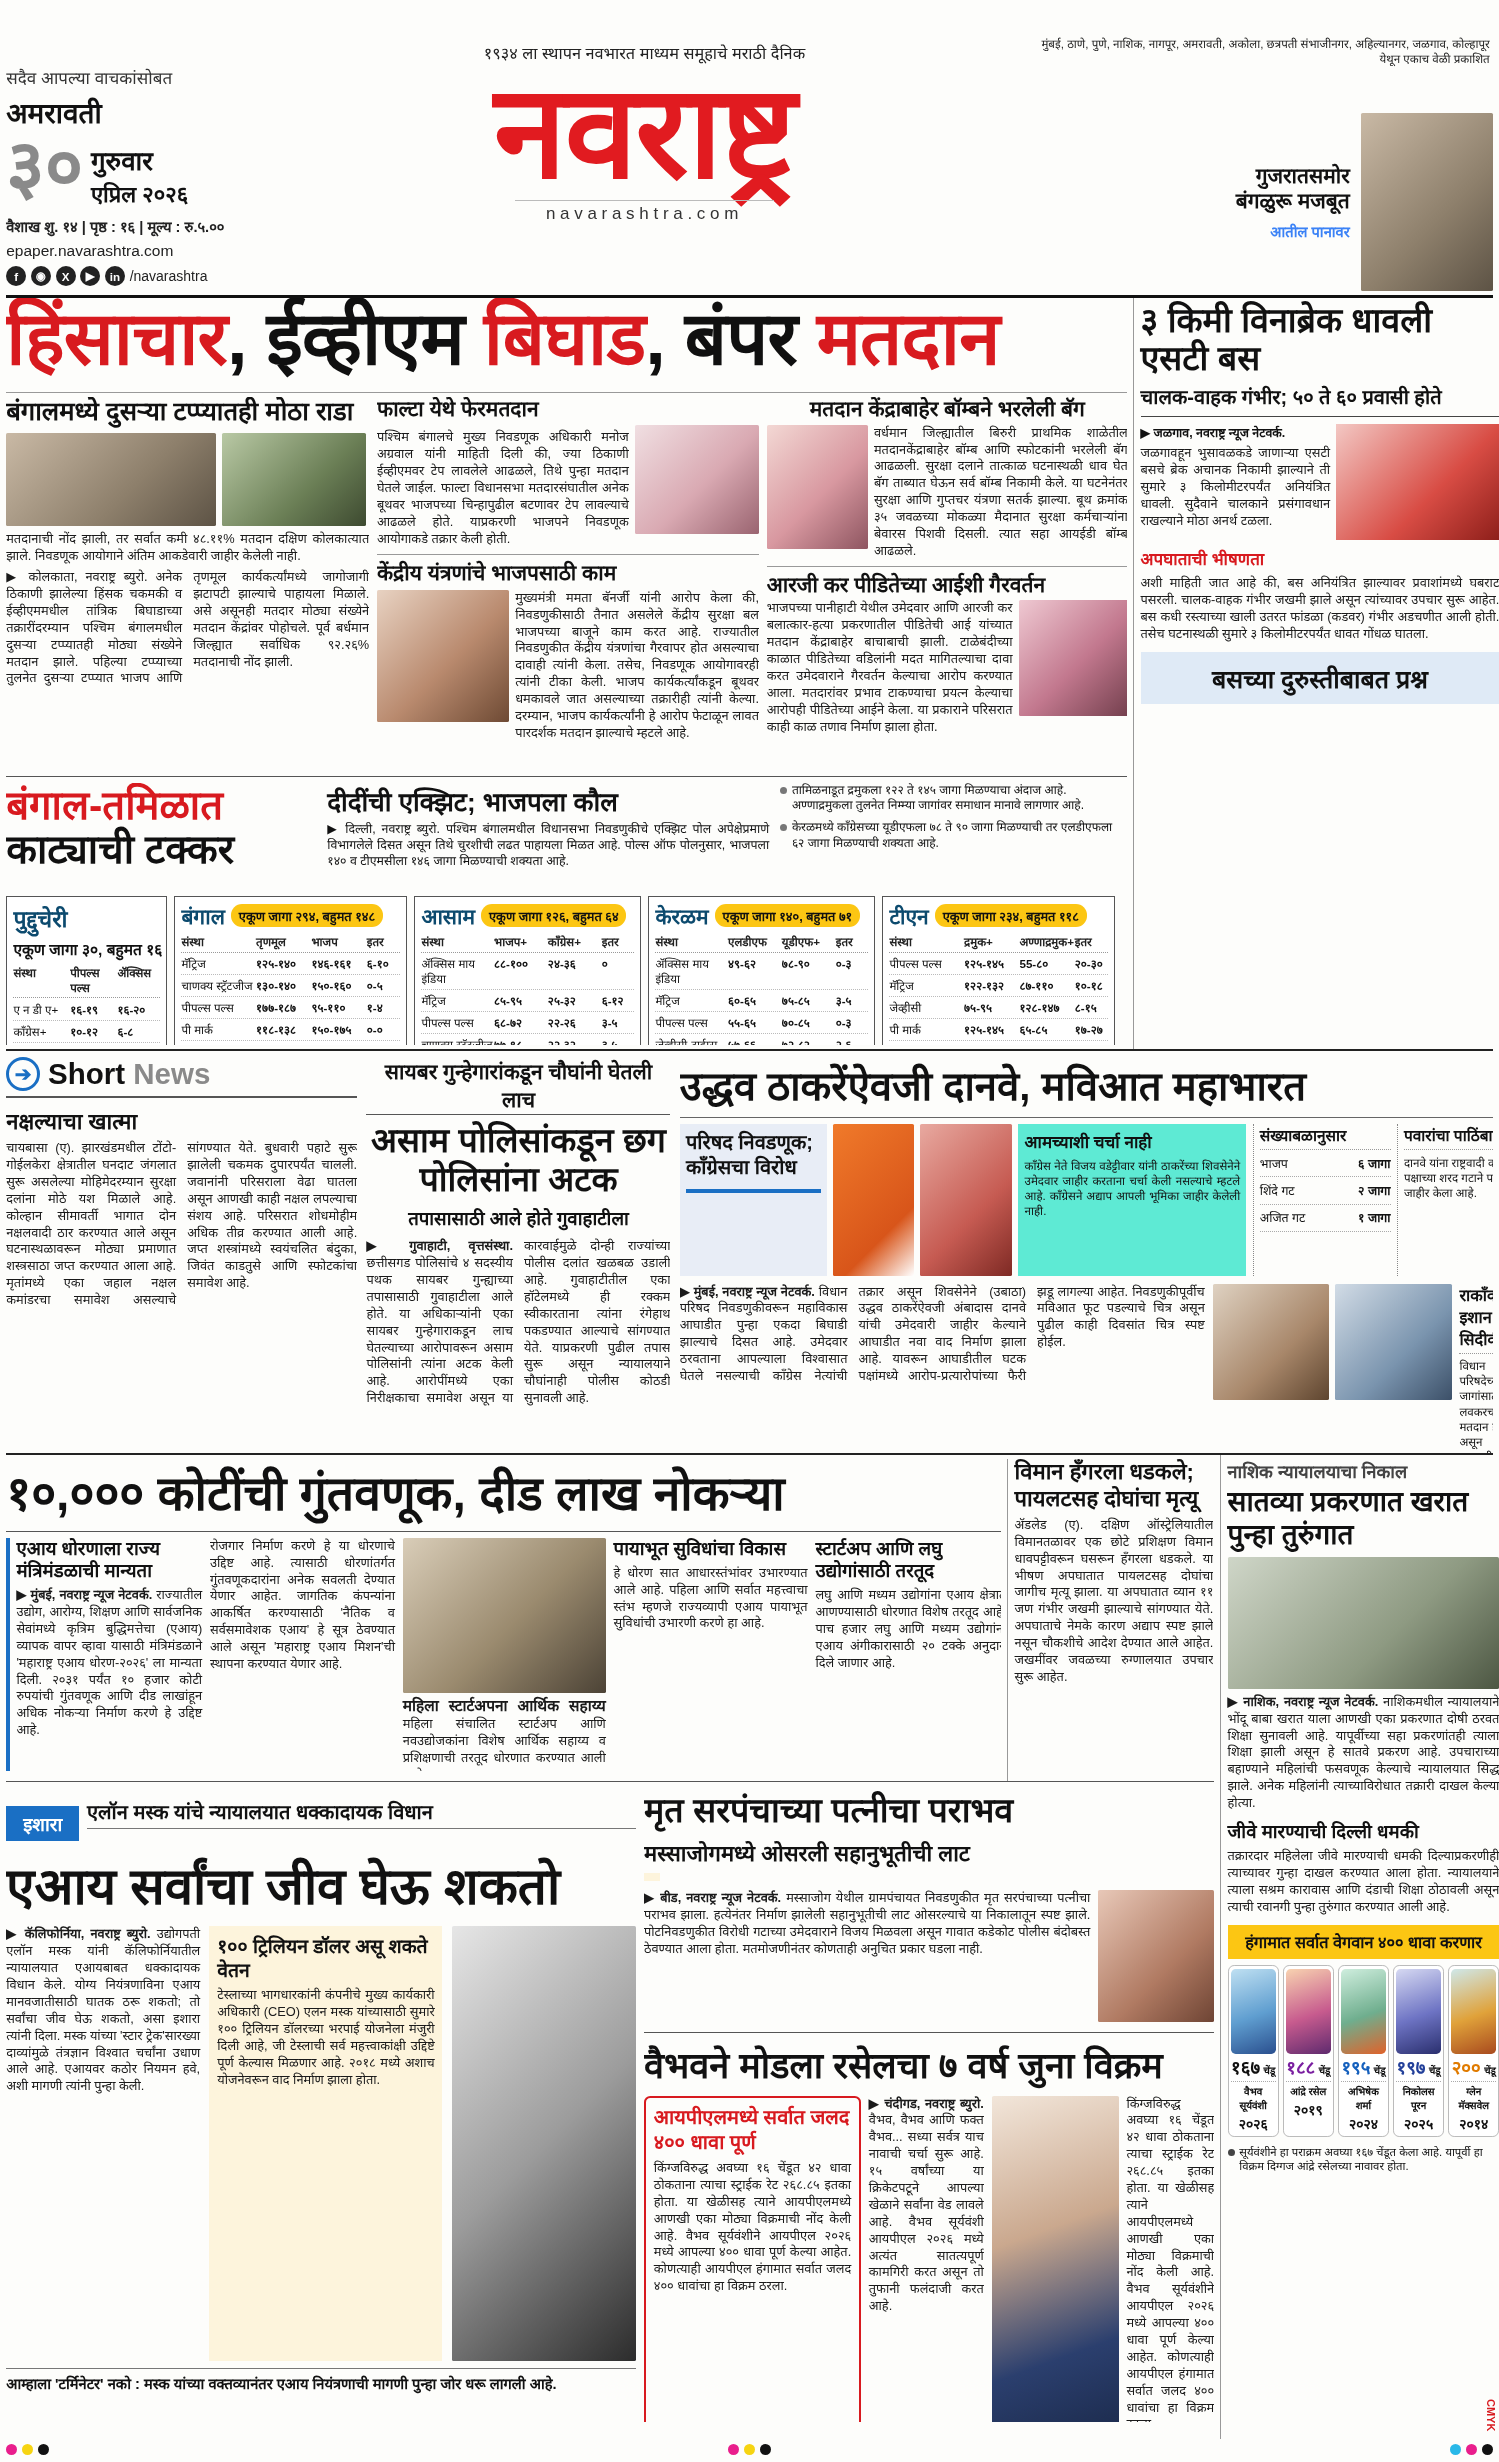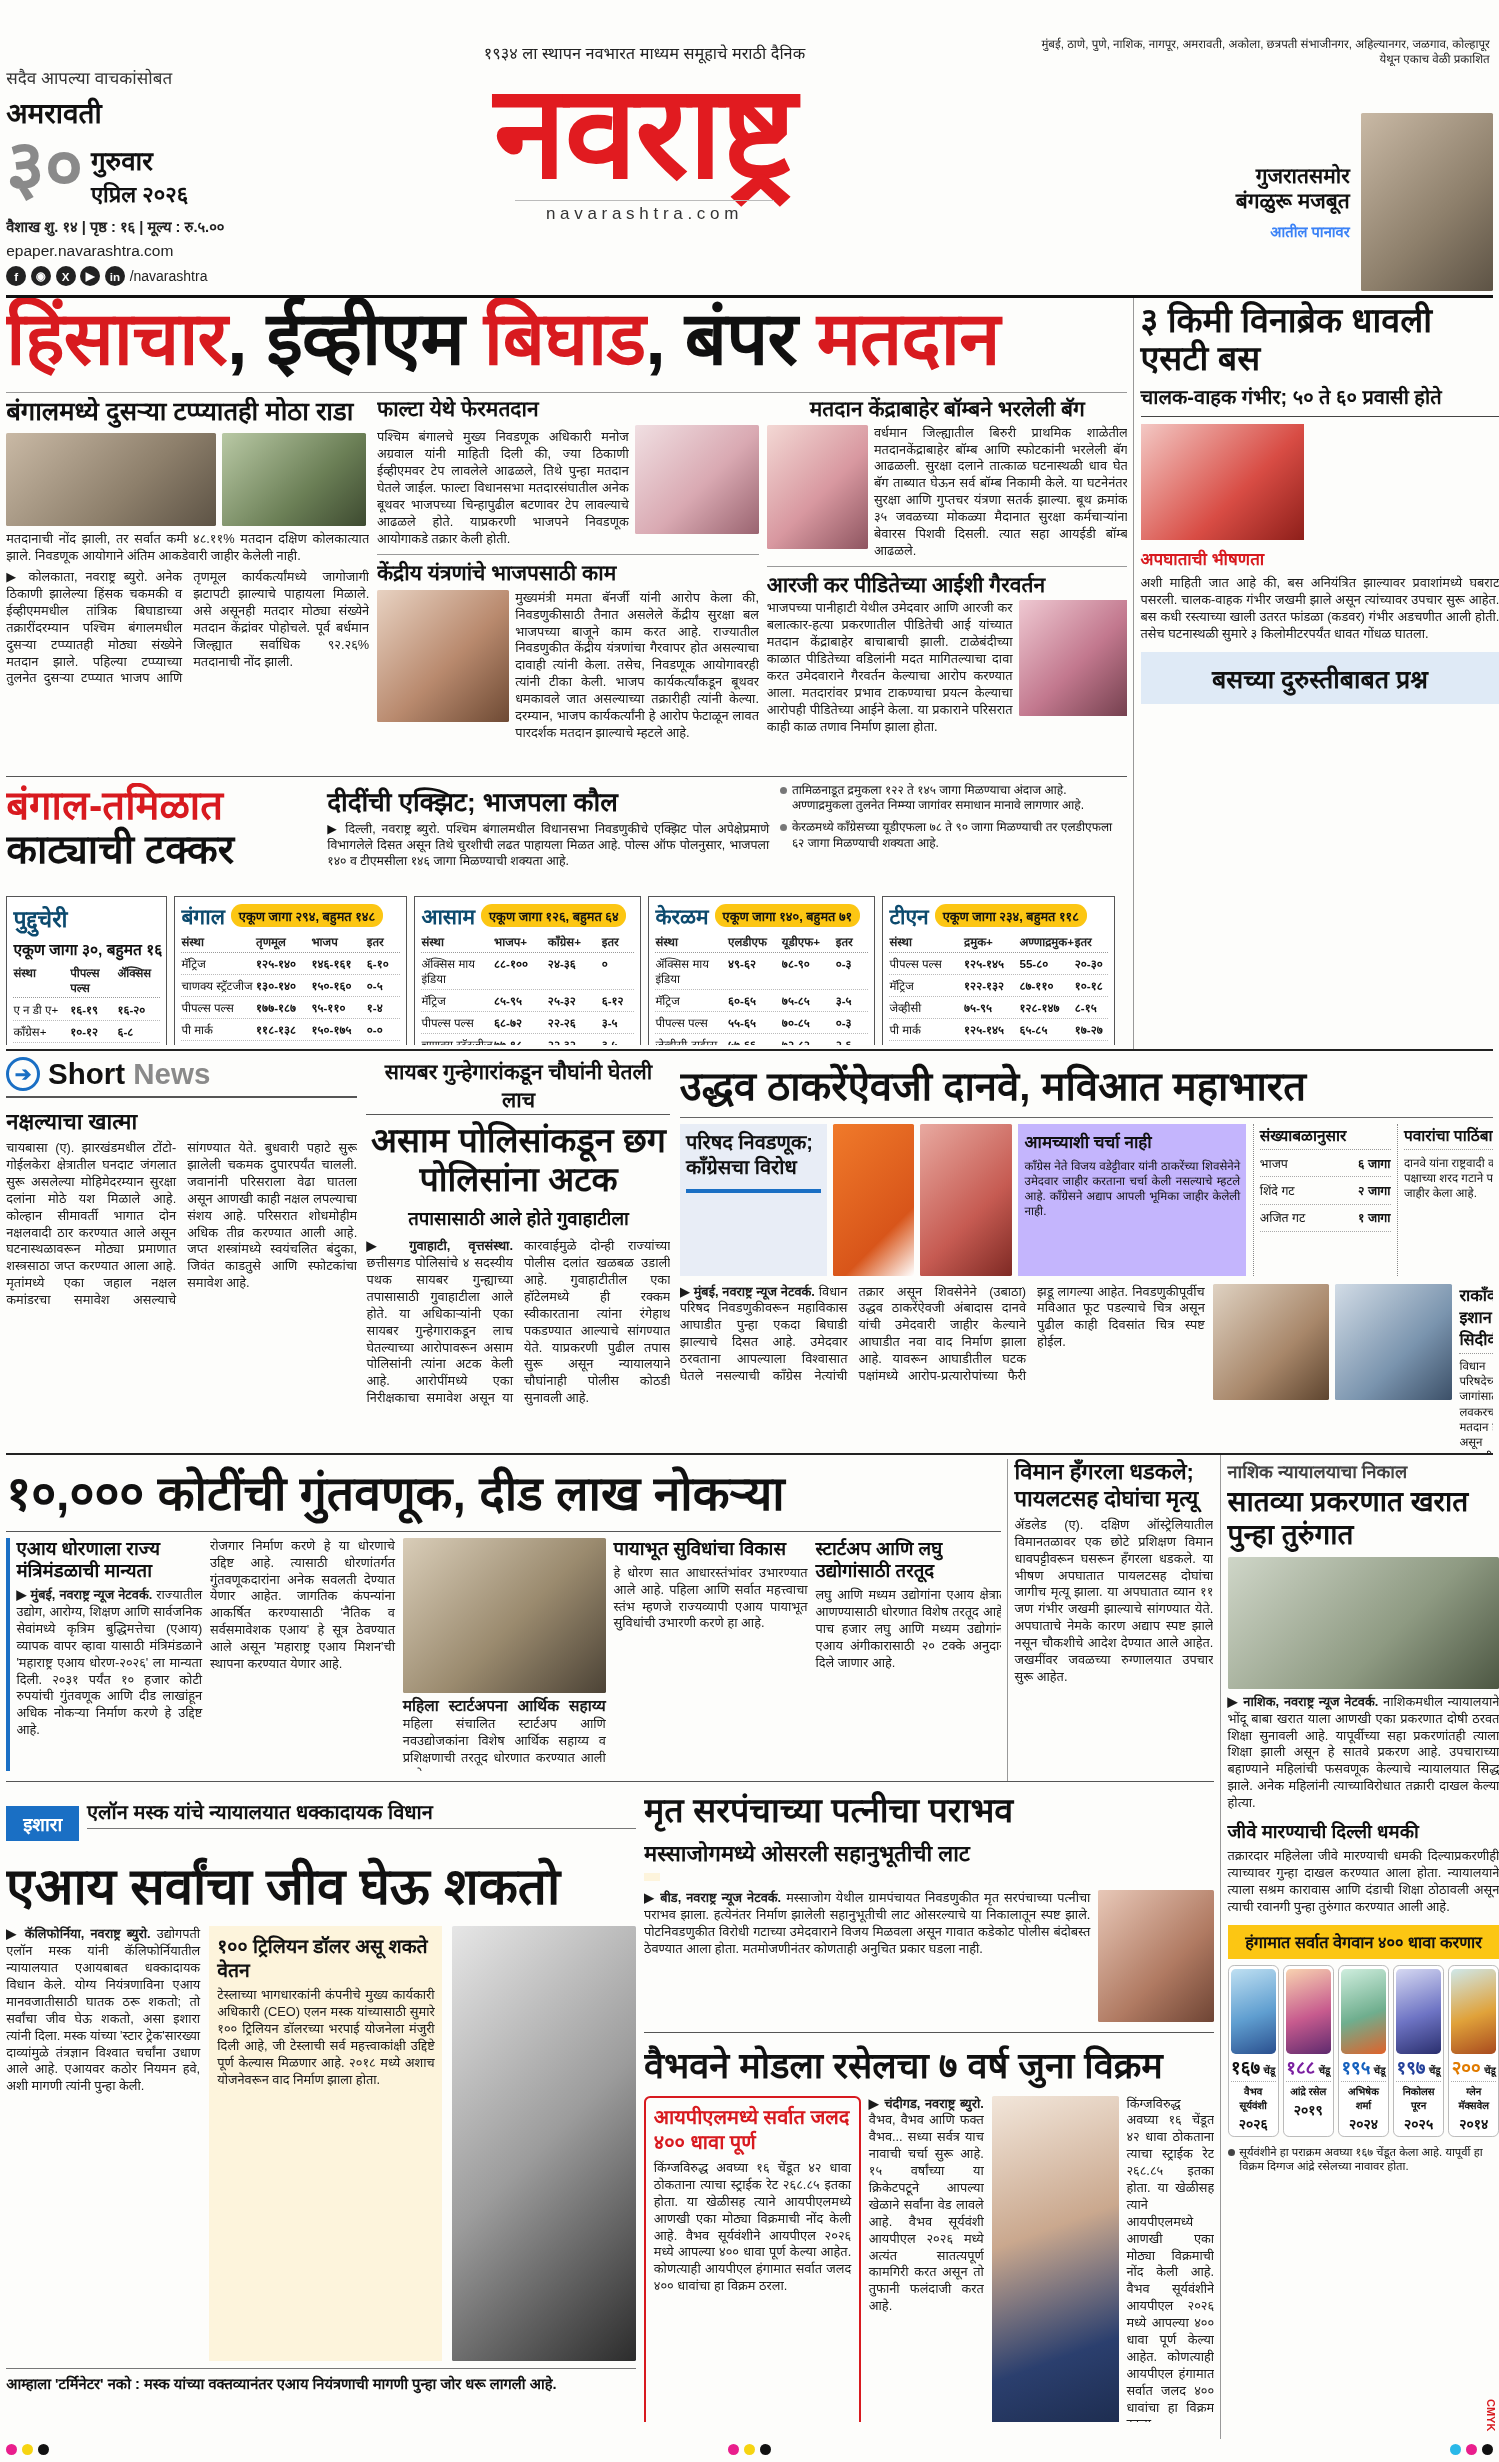--- a/index.html
+++ b/index.html
@@ -94,21 +94,21 @@
   .sn-item-h { font-size:22px; font-weight:900; margin-top:7.8px; }
   .strip-h { font-size:21px; font-weight:900; border-bottom:1.6px solid #555; padding-bottom:1px; text-align:center; }
   .assam-h { font-size:34px; font-weight:900; text-align:center; line-height:1.15; margin-top:6.2px; }
   .assam-sub { font-size:18.6px; font-weight:900; text-align:center; margin-top:6.2px; }
   .udv-h { font-size:40px; font-weight:900; border-bottom:1.6px solid #666; padding-bottom:4.7px; }
   .udv-row2 { display:grid; grid-template-columns:147px 81px 92px 228px 138px 138px; gap:6.2px; margin-top:6.2px; height:152px; overflow:hidden; }
   .parishad { background:#e8edf6; padding:6.2px; font-size:20px; font-weight:900; line-height:1.25; }
   .parishad .bar { height:3.9px; background:#1a6fc4; margin-top:9.3px; }
   .map-ph { background:linear-gradient(135deg,#f07a2a,#d8551a 70%,#fff); }
   .udv-photo { background:linear-gradient(135deg,#e8a9a0,#c65b52 60%,#7e2a24); }
-  .graybox { background:#c4b5fd; padding:6.2px; }
+  .graybox { background:#5eead4; padding:6.2px; }
   .graybox .t { font-size:17px; font-weight:900; }
   .graybox .b { font-size:11.6px; line-height:1.3; margin-top:4.7px; text-align:justify; }
   .numbox { border-left:0.8px dotted #888; padding-left:6.2px; }
   .numbox .t { font-size:15.5px; font-weight:900; border-bottom:0.8px dotted #999; padding-bottom:3.1px; }
   .numrow { display:flex; justify-content:space-between; font-size:12.4px; padding:4.7px 0; border-bottom:0.8px dotted #aaa; }
   .numrow .v { font-weight:900; }
   .udv-row3 { display:grid; grid-template-columns:525px 239px 1fr; gap:7.8px; margin-top:7.8px; overflow:hidden; }
   .cols3 { columns:3; column-gap:11px; }
   .cols2 { columns:2; column-gap:11px; }
   .mini-photos { display:flex; gap:6.2px; }
@@ -478,20 +478,24 @@
               </div>
           </div>
         </div>
       </div>
     </div>
 
     <div class="bus-rail">
       <div class="bus-h">३ किमी विनाब्रेक धावली एसटी बस</div>
       <div class="bus-deck">चालक-वाहक गंभीर; ५० ते ६० प्रवासी होते</div>
       <div class="bus-flex">
+        <div style="flex:1">
+          <span class="byline">▶ जळगाव, नवराष्ट्र न्यूज नेटवर्क.</span>
+          <div class="body">जळगावहून भुसावळकडे जाणाऱ्या एसटी बसचे ब्रेक अचानक निकामी झाल्याने ती सुमारे ३ किलोमीटरपर्यंत अनियंत्रित धावली. सुदैवाने चालकाने प्रसंगावधान राखल्याने मोठा अनर्थ टळला.</div>
+        </div>
         <div class="bus-photo"></div>
       </div>
       <div class="alert-label">अपघाताची भीषणता</div>
       <div class="body">अशी माहिती जात आहे की, बस अनियंत्रित झाल्यावर प्रवाशांमध्ये घबराट पसरली. चालक-वाहक गंभीर जखमी झाले असून त्यांच्यावर उपचार सुरू आहेत. बस कधी रस्त्याच्या खाली उतरत फांडळा (कडवर) गंभीर अडचणीत आली होती. तसेच घटनास्थळी सुमारे ३ किलोमीटरपर्यंत धावत गोंधळ घातला.</div>
       <div class="repair-box">
         <div class="repair-title">बसच्या दुरुस्तीबाबत प्रश्न</div>
       </div>
     </div>
   </div>
 

